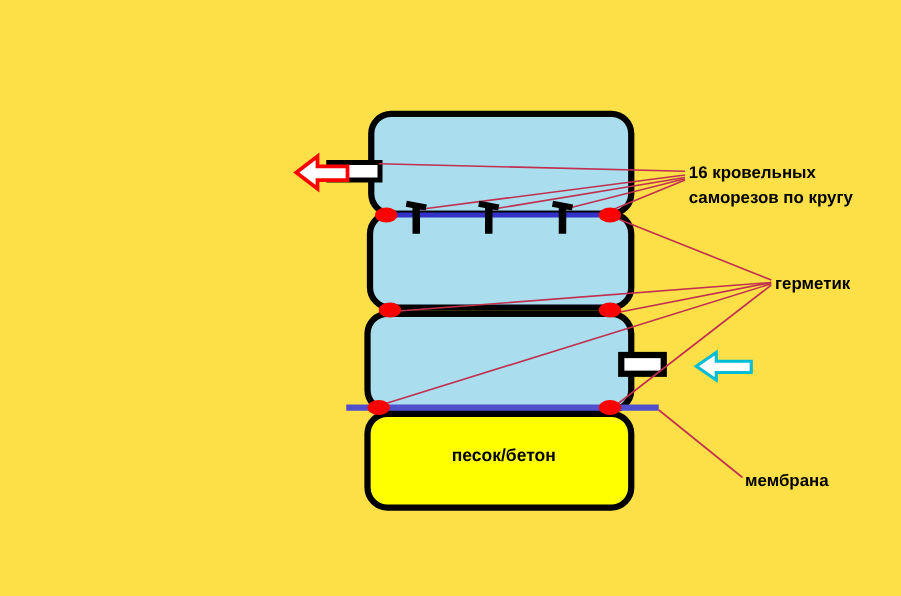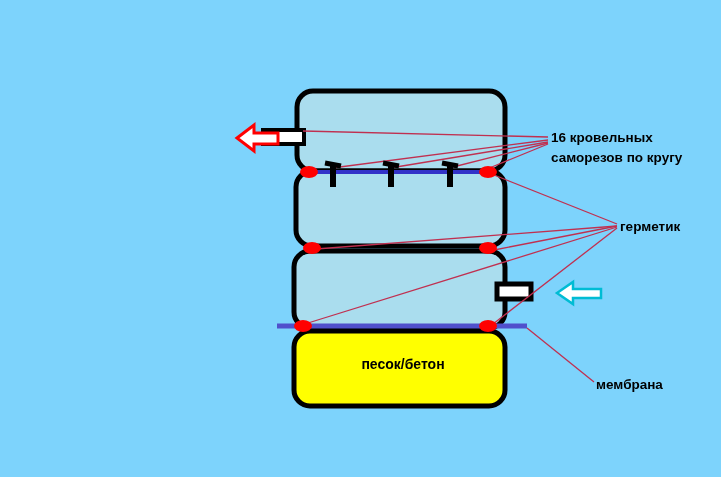--- a/index.html
+++ b/index.html
@@ -1,19 +1,19 @@
 <!DOCTYPE html>
 <html><head>
 <meta charset="utf-8">
 <style>
   html,body{margin:0;padding:0;background:#ffffff;}
   #stage{
     position:relative;
     width:721px;height:477px;
-    background:#7dd3fc;
+    background:#fde047;
     overflow:hidden;
     font-family:"Liberation Sans", sans-serif;
   }
   svg text{
     font-family:"Liberation Sans", sans-serif;
     font-weight:bold;
     fill:#000000;
   }
 </style>
 </head>

